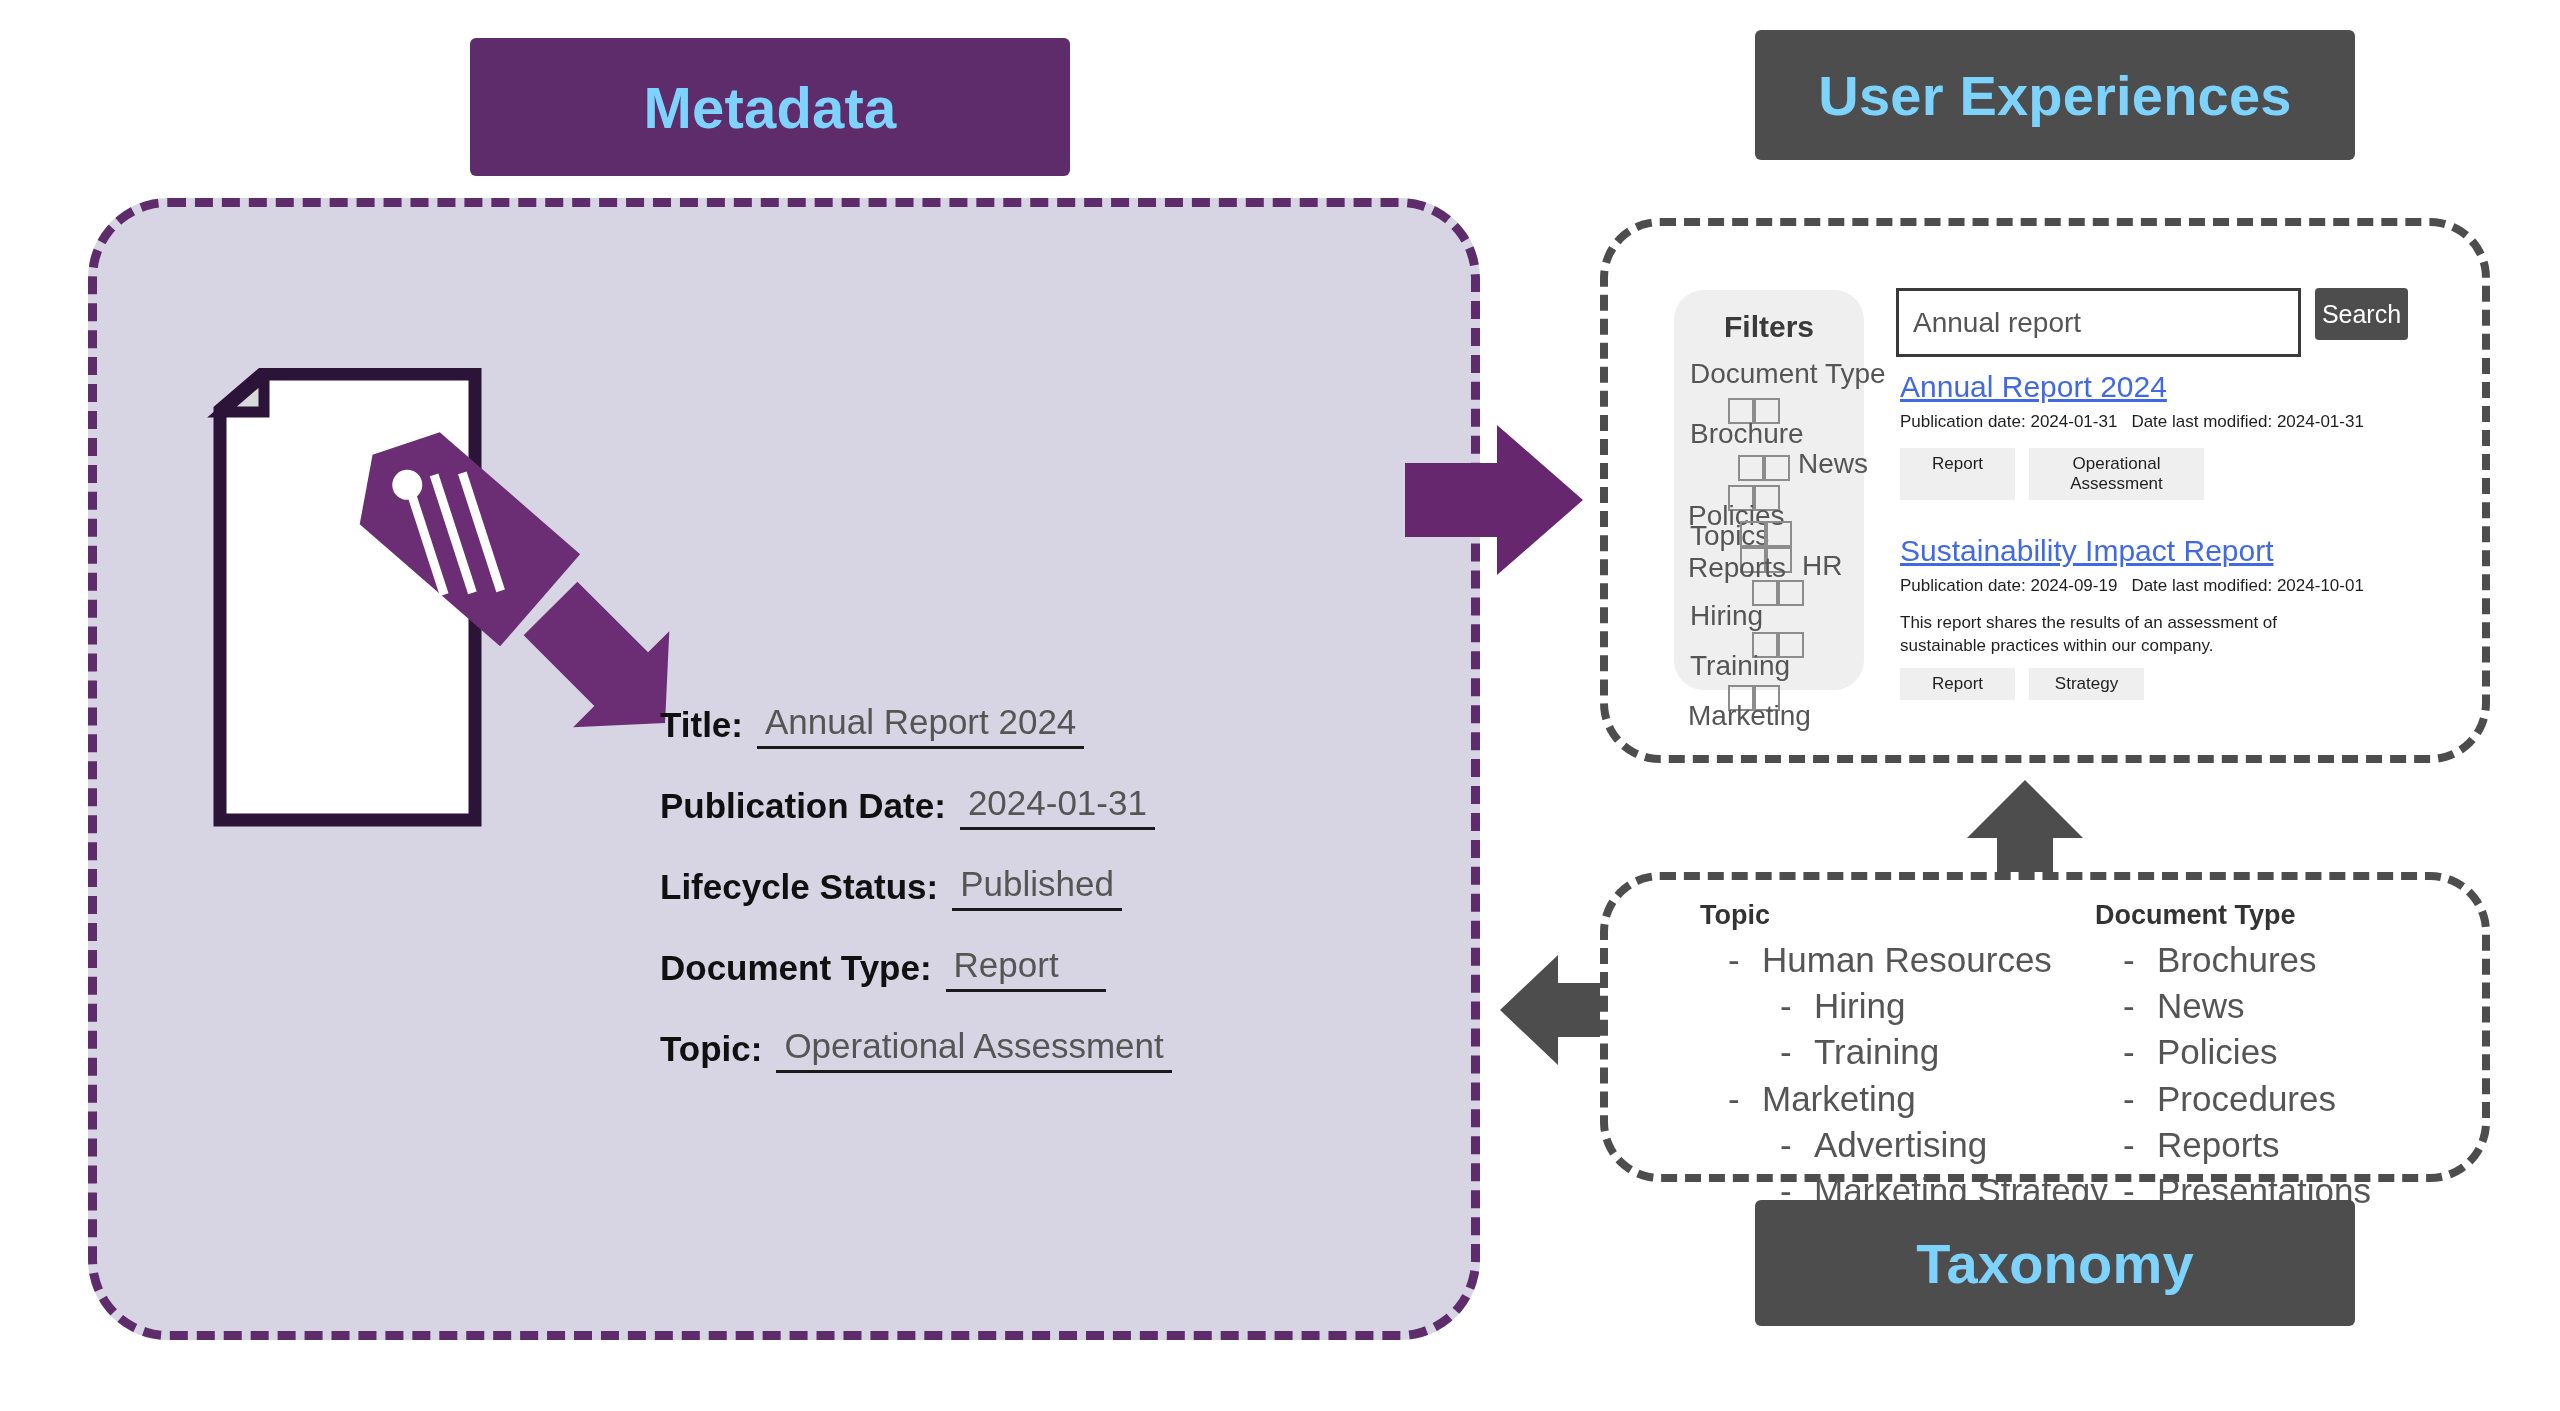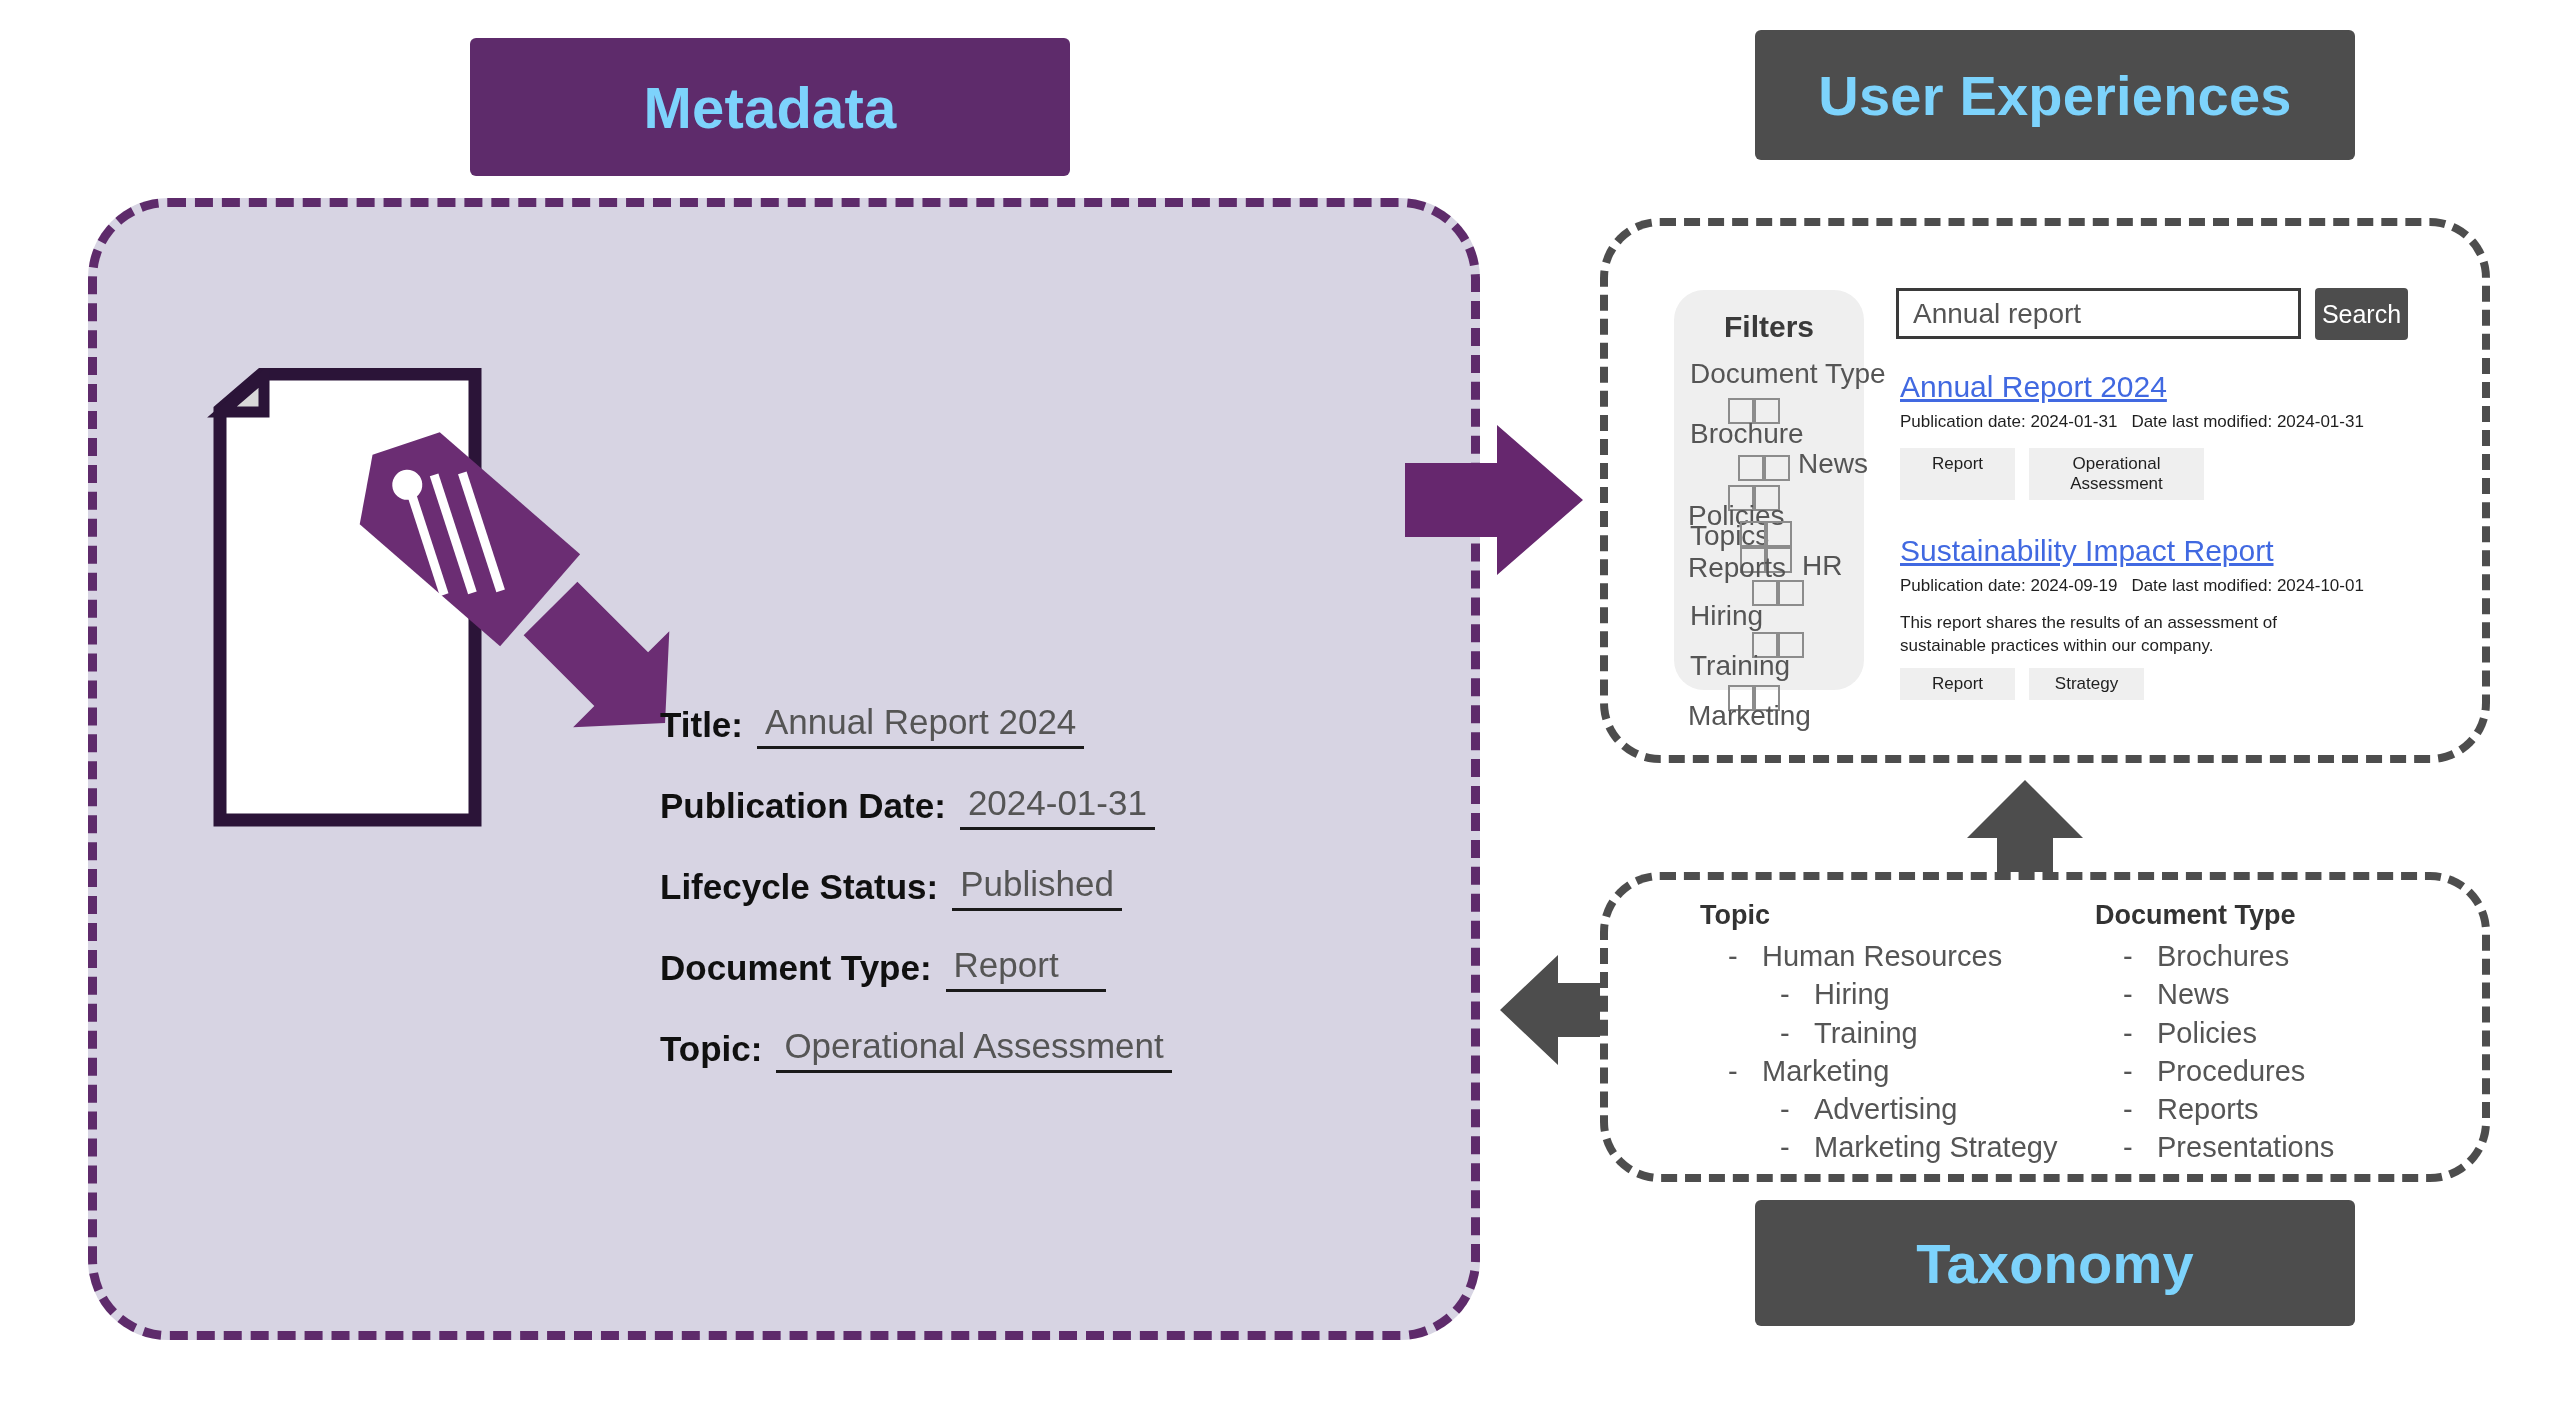--- a/index.html
+++ b/index.html
@@ -65,21 +65,21 @@
     position: absolute; left: 1674px; top: 290px;
     width: 190px; height: 400px;
     background: #EFEFEF; border-radius: 30px;
   }
   .filters-title { position: absolute; left: 0; top: 20px; width: 190px; text-align: center; font-size: 30px; font-weight: bold; color: #3a3a3a; }
   .filter-label { position: absolute; font-size: 28px; color: #555555; white-space: nowrap; }
   .cbox { position: absolute; width: 26px; height: 26px; border: 2px solid #8c8c8c; background: transparent; }
 
   
   .search-input {
-    position: absolute; left: 1896px; top: 288px; width: 405px; height: 51px;
+    position: absolute; left: 1896px; top: 288px; width: 405px; height: 69px;
     border: 3px solid #3a3a3a; background: #ffffff;
     display: flex; align-items: center; padding-left: 14px;
     font-size: 28px; color: #555555;
   }
   .search-btn {
     position: absolute; left: 2315px; top: 288px; width: 93px; height: 52px;
     background: #4D4D4D; color: #ffffff; border-radius: 4px;
     display: flex; align-items: center; justify-content: center;
     font-size: 25px;
   }
@@ -93,21 +93,21 @@
   .result-desc { font-size: 17px; color: #1f1f1f; line-height: 1.35; margin-bottom: 10px; max-width: 400px; }
   .tag-row { display: flex; gap: 14px; }
   .tag-chip { background: #EFEFEF; color: #1f1f1f; font-size: 17px; padding: 6px 0; text-align: center; }
   .tag-chip.w1 { width: 115px; }
   .tag-chip.w2 { width: 175px; }
 
   
   .tax-cols { position: absolute; left: 1700px; top: 900px; width: 790px; display: flex; }
   .tax-col { width: 395px; }
   .tax-head { font-size: 27px; font-weight: bold; color: #333333; margin-bottom: 6px; }
-  .tax-item { font-size: 29px; color: #555555; line-height: 1.32; white-space: nowrap; }
+  .tax-item { font-size: 35px; color: #555555; line-height: 1.32; white-space: nowrap; }
   .tax-item .dash { display: inline-block; width: 34px; }
   .tax-item.lvl1 { padding-left: 28px; }
   .tax-item.lvl2 { padding-left: 80px; }
 </style>
 </head>
 <body>
 
 <div id="stage">
 
   <div class="dashed-box metadata-box"></div>

